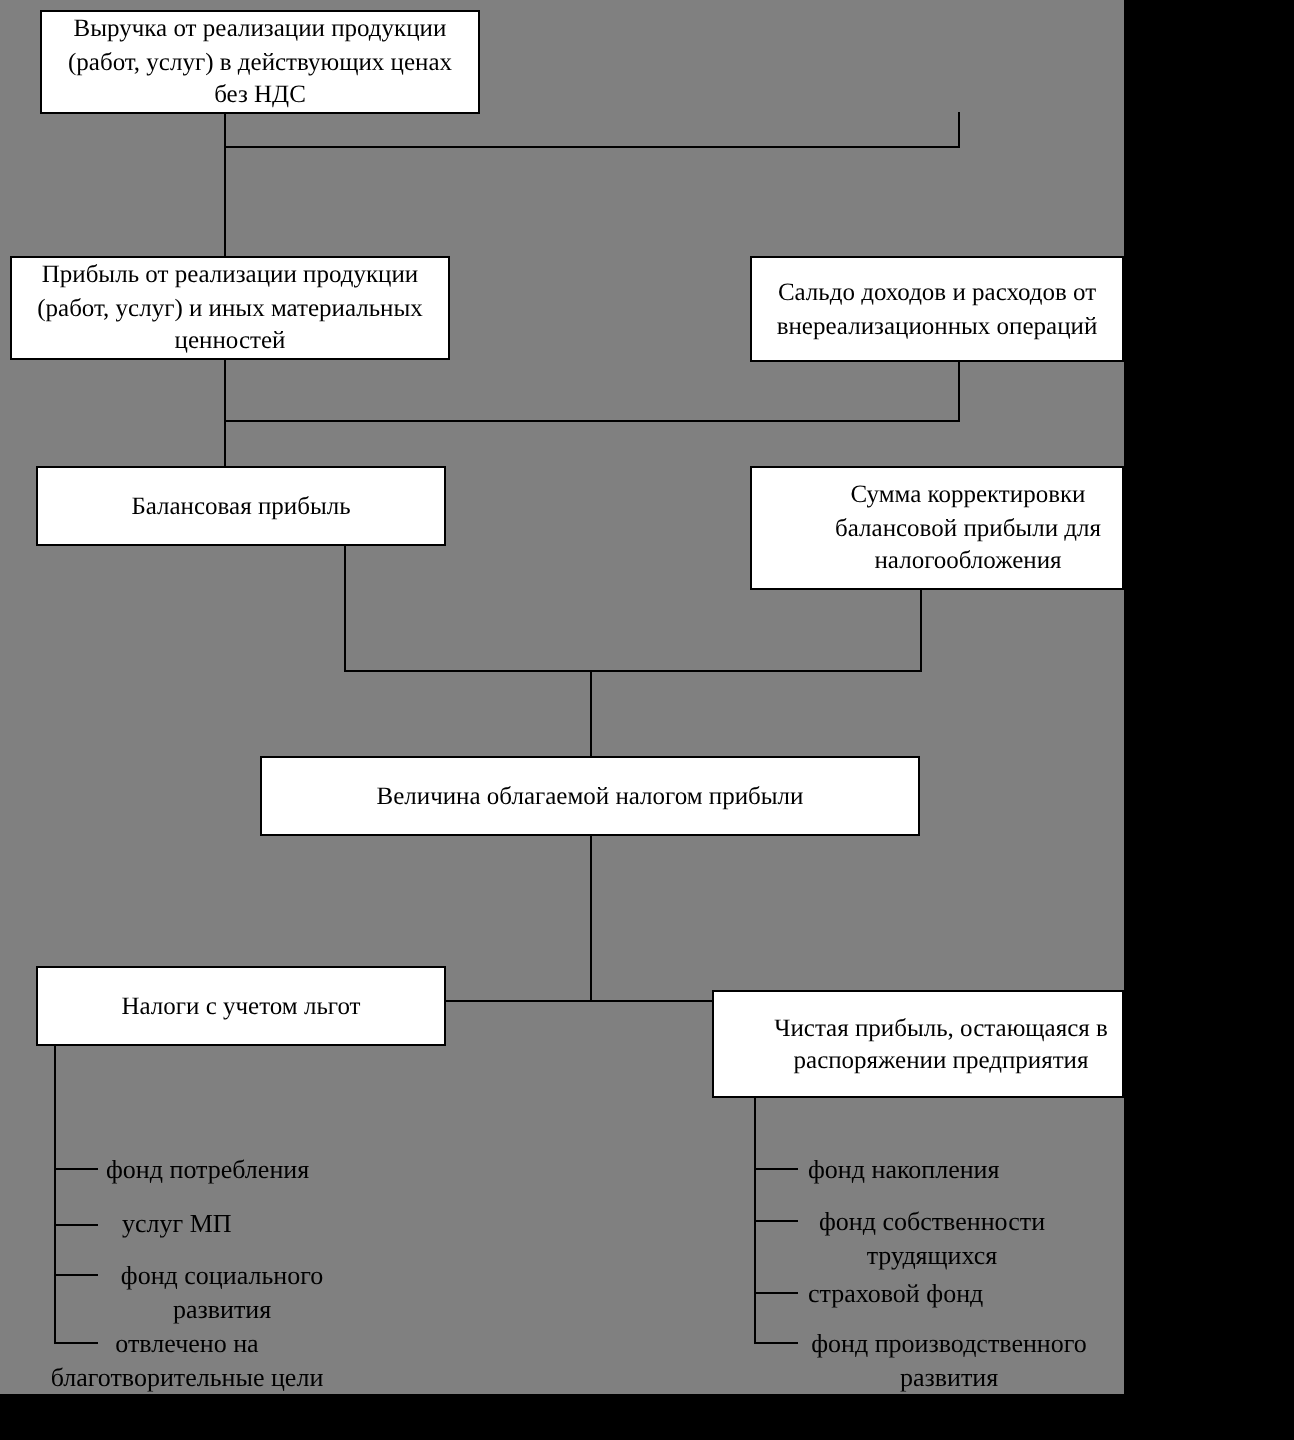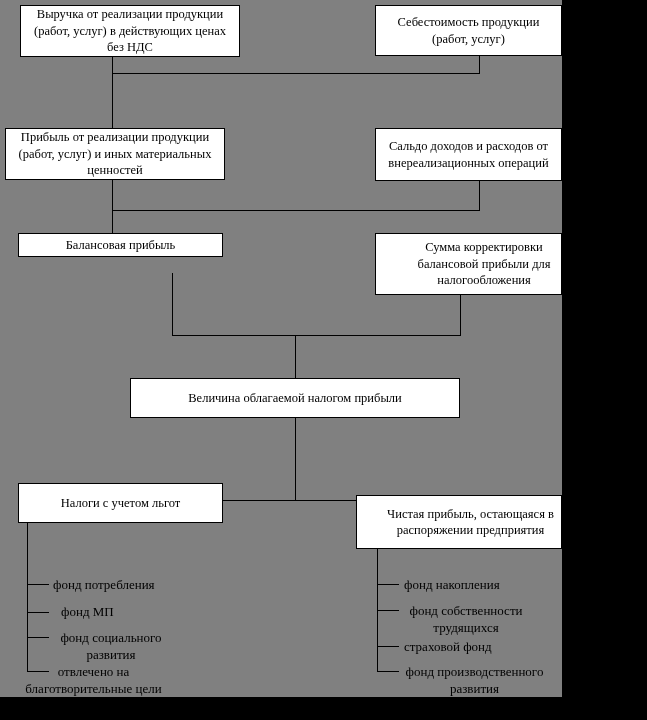--- a/index.html
+++ b/index.html
@@ -94,54 +94,51 @@
   <div class="line v" style="left:377px; top:535px; height:136px;"></div>
   <div class="line h" style="left:377px; top:584px; width:22px;"></div>
   <div class="line h" style="left:377px; top:610px; width:22px;"></div>
   <div class="line h" style="left:377px; top:646px; width:22px;"></div>
   <div class="line h" style="left:377px; top:671px; width:22px;"></div>
 
   <div class="node" style="left:20px; top:5px; width:220px; height:52px;">
     <span>Выручка от реализации продукции (работ, услуг) в действующих ценах без НДС</span>
   </div>
 
-  <div class="node" style="left:375px; top:5px; width:187px; height:51px;">
-    <span>Себестоимость продукции (работ, услуг)</span>
-  </div>
 
   <div class="node" style="left:5px; top:128px; width:220px; height:52px;">
     <span>Прибыль от реализации продукции (работ, услуг) и иных материальных ценностей</span>
   </div>
 
   <div class="node" style="left:375px; top:128px; width:187px; height:53px;">
     <span>Сальдо доходов и расходов от внереализационных операций</span>
   </div>
 
-  <div class="node" style="left:18px; top:233px; width:205px; height:24px;">
+  <div class="node" style="left:18px; top:233px; width:205px; height:40px;">
     <span>Балансовая прибыль</span>
   </div>
 
   <div class="node" style="left:375px; top:233px; width:187px; height:62px;padding-left:35px;">
     <span>Сумма корректировки балансовой прибыли для налогообложения</span>
   </div>
 
   <div class="node" style="left:130px; top:378px; width:330px; height:40px;">
     <span>Величина облагаемой налогом прибыли</span>
   </div>
 
   <div class="node" style="left:18px; top:483px; width:205px; height:40px;">
     <span>Налоги с учетом льгот</span>
   </div>
 
   <div class="node" style="left:356px; top:495px; width:206px; height:54px;padding-left:27px;">
     <span>Чистая прибыль, остающаяся в распоряжении предприятия</span>
   </div>
 
   <div class="leaf-label" style="left:53px; top:577px;">фонд потребления</div>
-  <div class="leaf-label" style="left:61px; top:604px;">фонд МП</div>
+  <div class="leaf-label" style="left:61px; top:604px;">услуг МП</div>
   <div class="leaf-label wrap" style="left:53px; top:630px; width:116px;">фонд социального развития</div>
   <div class="leaf-label wrap" style="left:16px; top:664px; width:155px;">отвлечено на благотворительные цели</div>
 
   <div class="leaf-label" style="left:404px; top:577px;text-align:right;">фонд накопления</div>
   <div class="leaf-label wrap" style="left:404px; top:603px; width:124px;">фонд собственности трудящихся</div>
   <div class="leaf-label" style="left:404px; top:639px;">страховой фонд</div>
   <div class="leaf-label wrap" style="left:392px; top:664px; width:165px;">фонд производственного развития</div>
 
 </div>
 

